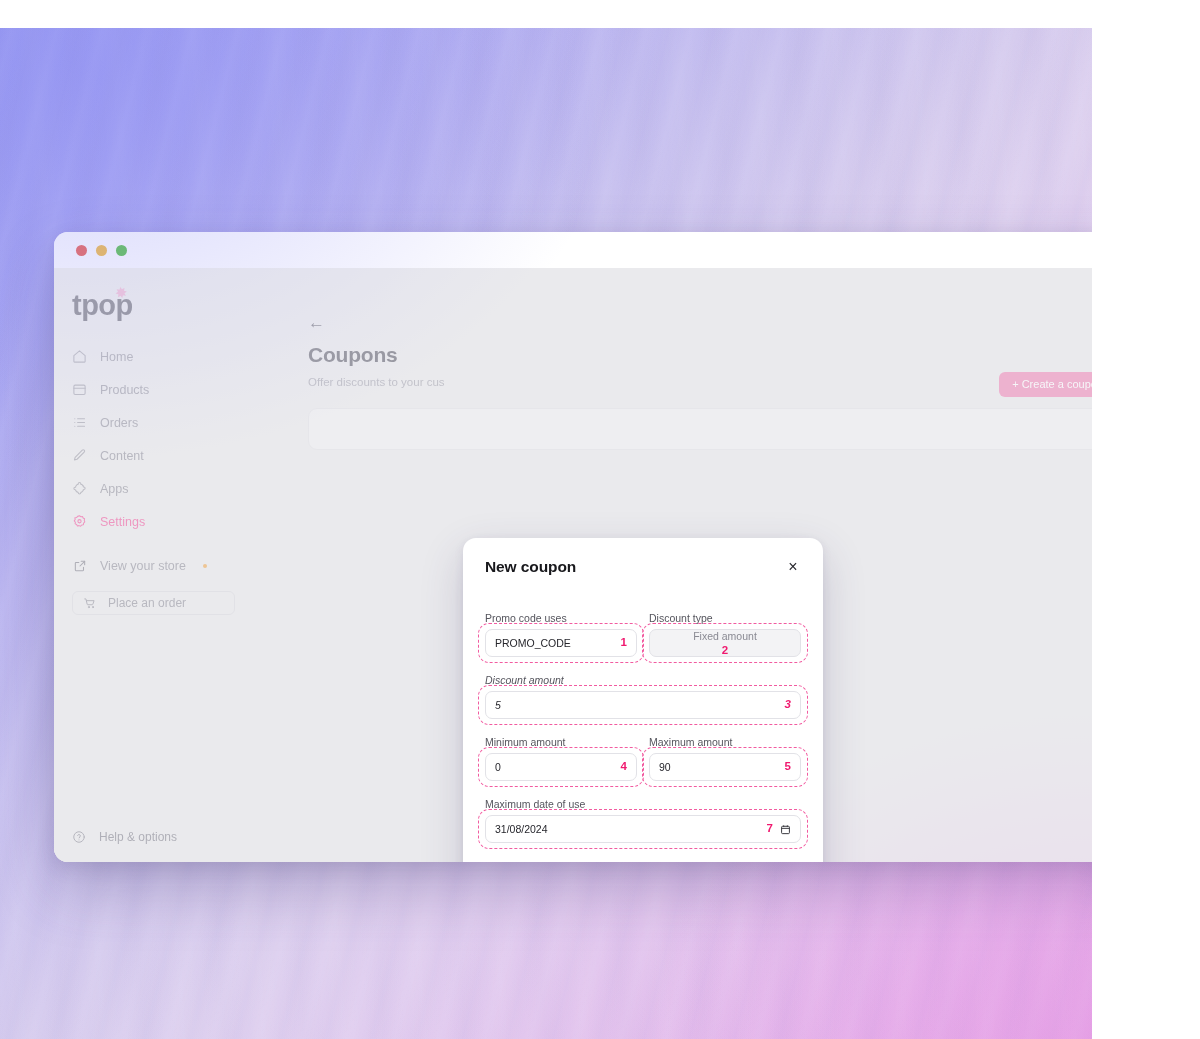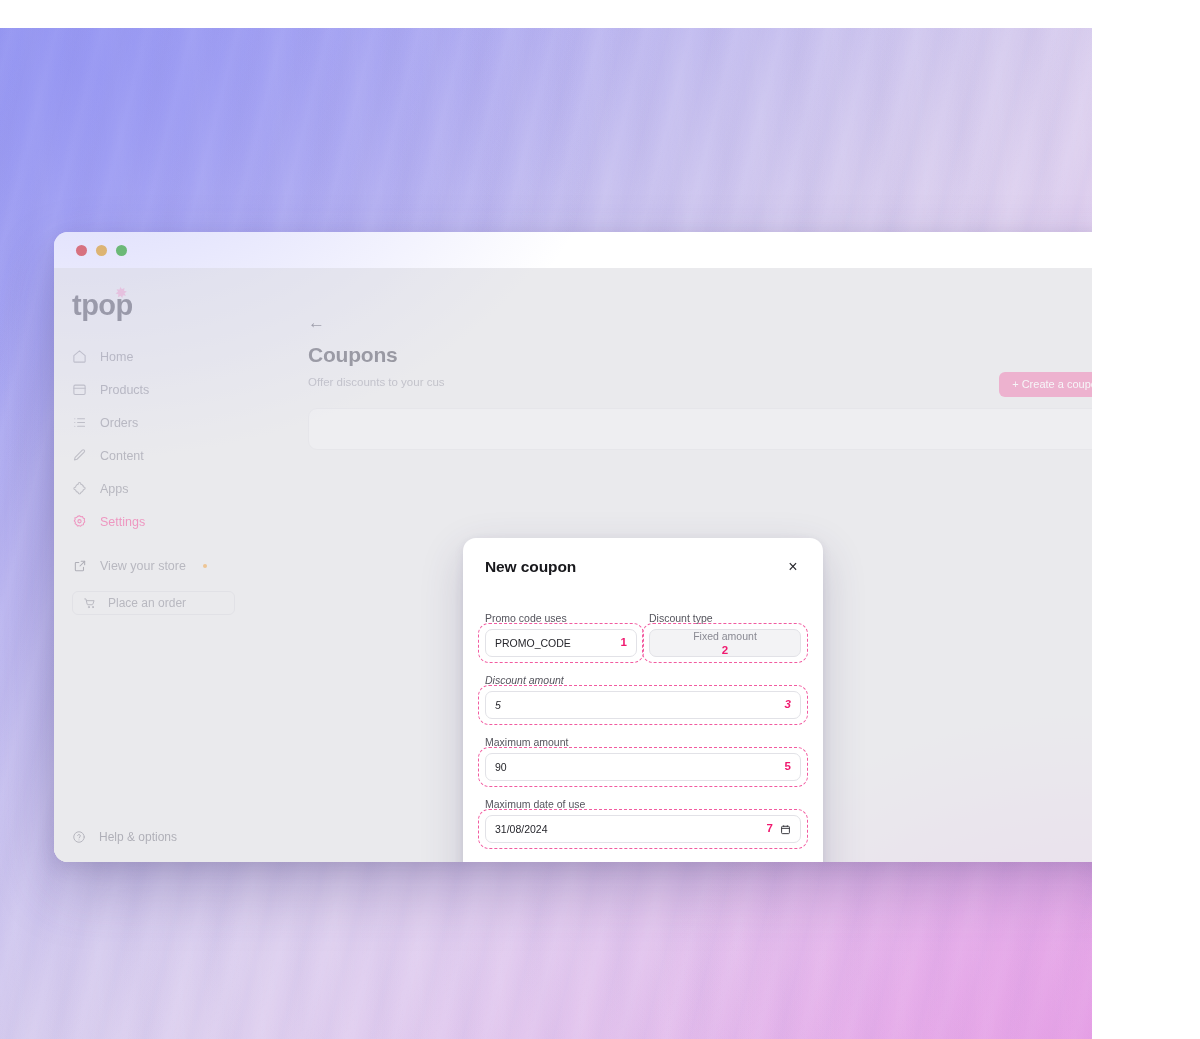--- a/index.html
+++ b/index.html
@@ -496,20 +496,28 @@
             <div class="fbox">
               <span class="val">5</span>
               <span class="badge">3</span>
             </div>
             <span class="ann box"></span>
           </div>
         </div>
 
         <div class="row">
           <div class="field">
+            <span class="flabel">Minimum amount</span>
+            <div class="fbox">
+              <span class="val">0</span>
+              <span class="badge">4</span>
+            </div>
+            <span class="ann box"></span>
+          </div>
+          <div class="field">
             <span class="flabel">Maximum amount</span>
             <div class="fbox">
               <span class="val">90</span>
               <span class="badge">5</span>
             </div>
             <span class="ann box"></span>
           </div>
         </div>
 
         <div class="row">

